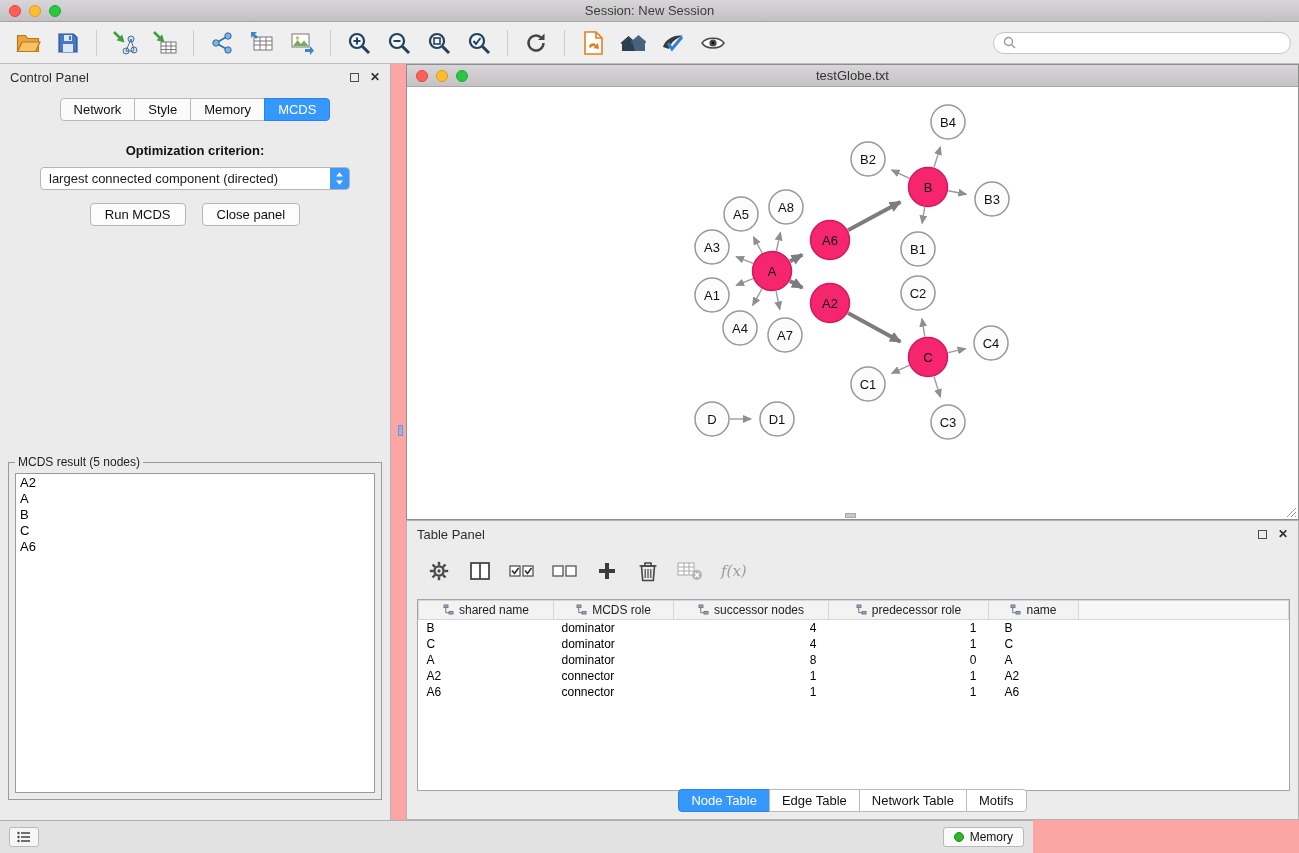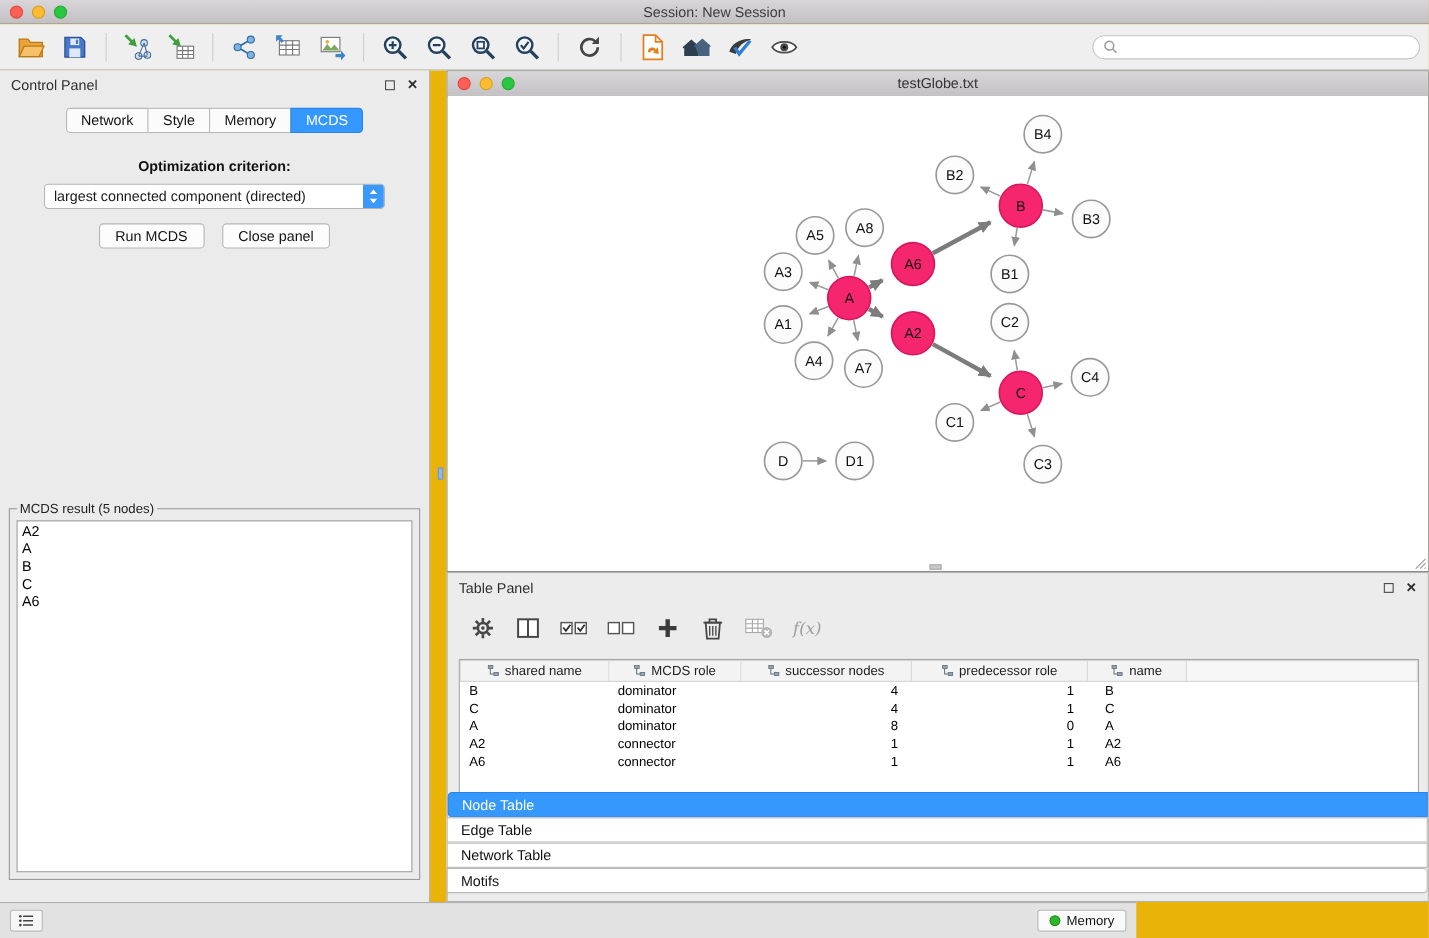--- a/index.html
+++ b/index.html
@@ -1,18 +1,18 @@
 <!DOCTYPE html>
 <html><head>
 <meta charset="utf-8">
 <style>
   * { margin:0; padding:0; box-sizing:border-box; }
   html,body { width:1299px; height:853px; overflow:hidden; }
   body { font-family:"Liberation Sans", sans-serif; font-size:13px; color:#1a1a1a; background:#e4e4e4; }
-  .app { position:relative; width:1299px; height:853px; background:#eab308; }
+  .app { position:relative; width:1299px; height:853px; background:#fca5a5; }
 
   
   .titlebar { position:absolute; top:0; left:0; right:0; height:22px;
     background:linear-gradient(#d8d6d8,#c2c0c2); border-bottom:1px solid #a6a4a6;
     display:flex; align-items:center; }
   .traffic { position:absolute; left:9px; top:5px; display:flex; gap:8px; }
   .light { width:12px; height:12px; border-radius:50%; display:inline-block; }
   .light.red { background:#ff5f57; border:1px solid #e0443e; }
   .light.yellow { background:#febc2e; border:1px solid #d89e24; }
   .light.green { background:#28c840; border:1px solid #1faa33; }
@@ -79,21 +79,21 @@
   .table-wrap { position:absolute; left:10px; right:8px; top:78px; height:192px; background:#fff;
     border:1px solid #a5a5a5; overflow:hidden; }
   table { border-collapse:collapse; width:100%; font-size:12px; table-layout:fixed; }
   th { background:#f3f3f3; border:1px solid #d6d6d6; font-weight:normal; color:#222;
     padding:2px 4px; height:18px; text-align:center; white-space:nowrap; overflow:hidden; }
   th .col-ico { vertical-align:-1px; margin-right:5px; }
   th.filler { background:#f7f7f7; }
   td { padding:0 8px; height:16px; color:#000; white-space:nowrap; overflow:hidden; }
   td.c-num { text-align:right; padding-right:12px; }
   td.c-name { padding-left:16px; }
-  .tp-tabs { position:absolute; left:0; right:0; bottom:7px; display:flex; justify-content:center;flex-direction:column; }
+  .tp-tabs { position:absolute; left:0; right:0; bottom:7px; display:flex; justify-content:center; }
   .tp-tab { padding:3px 12px; background:#fff; border:1px solid #b9b9b9; margin-left:-1px; font-size:13px; color:#111; }
   .tp-tab:first-child { border-radius:4px 0 0 4px; margin-left:0; }
   .tp-tab:last-child { border-radius:0 4px 4px 0; }
   .tp-tab.active { background:#3598fe; border-color:#2a83e8; color:#fff; }
 
   
   .v-split-dot { position:absolute; left:398px; top:425px; width:5px; height:11px; background:#8fb6e6; border:1px solid #6f96c6; }
   .h-split-dot { position:absolute; left:845px; top:513px; width:11px; height:5px; background:#c9c9c9; border:1px solid #a9a9a9; }
 
   

